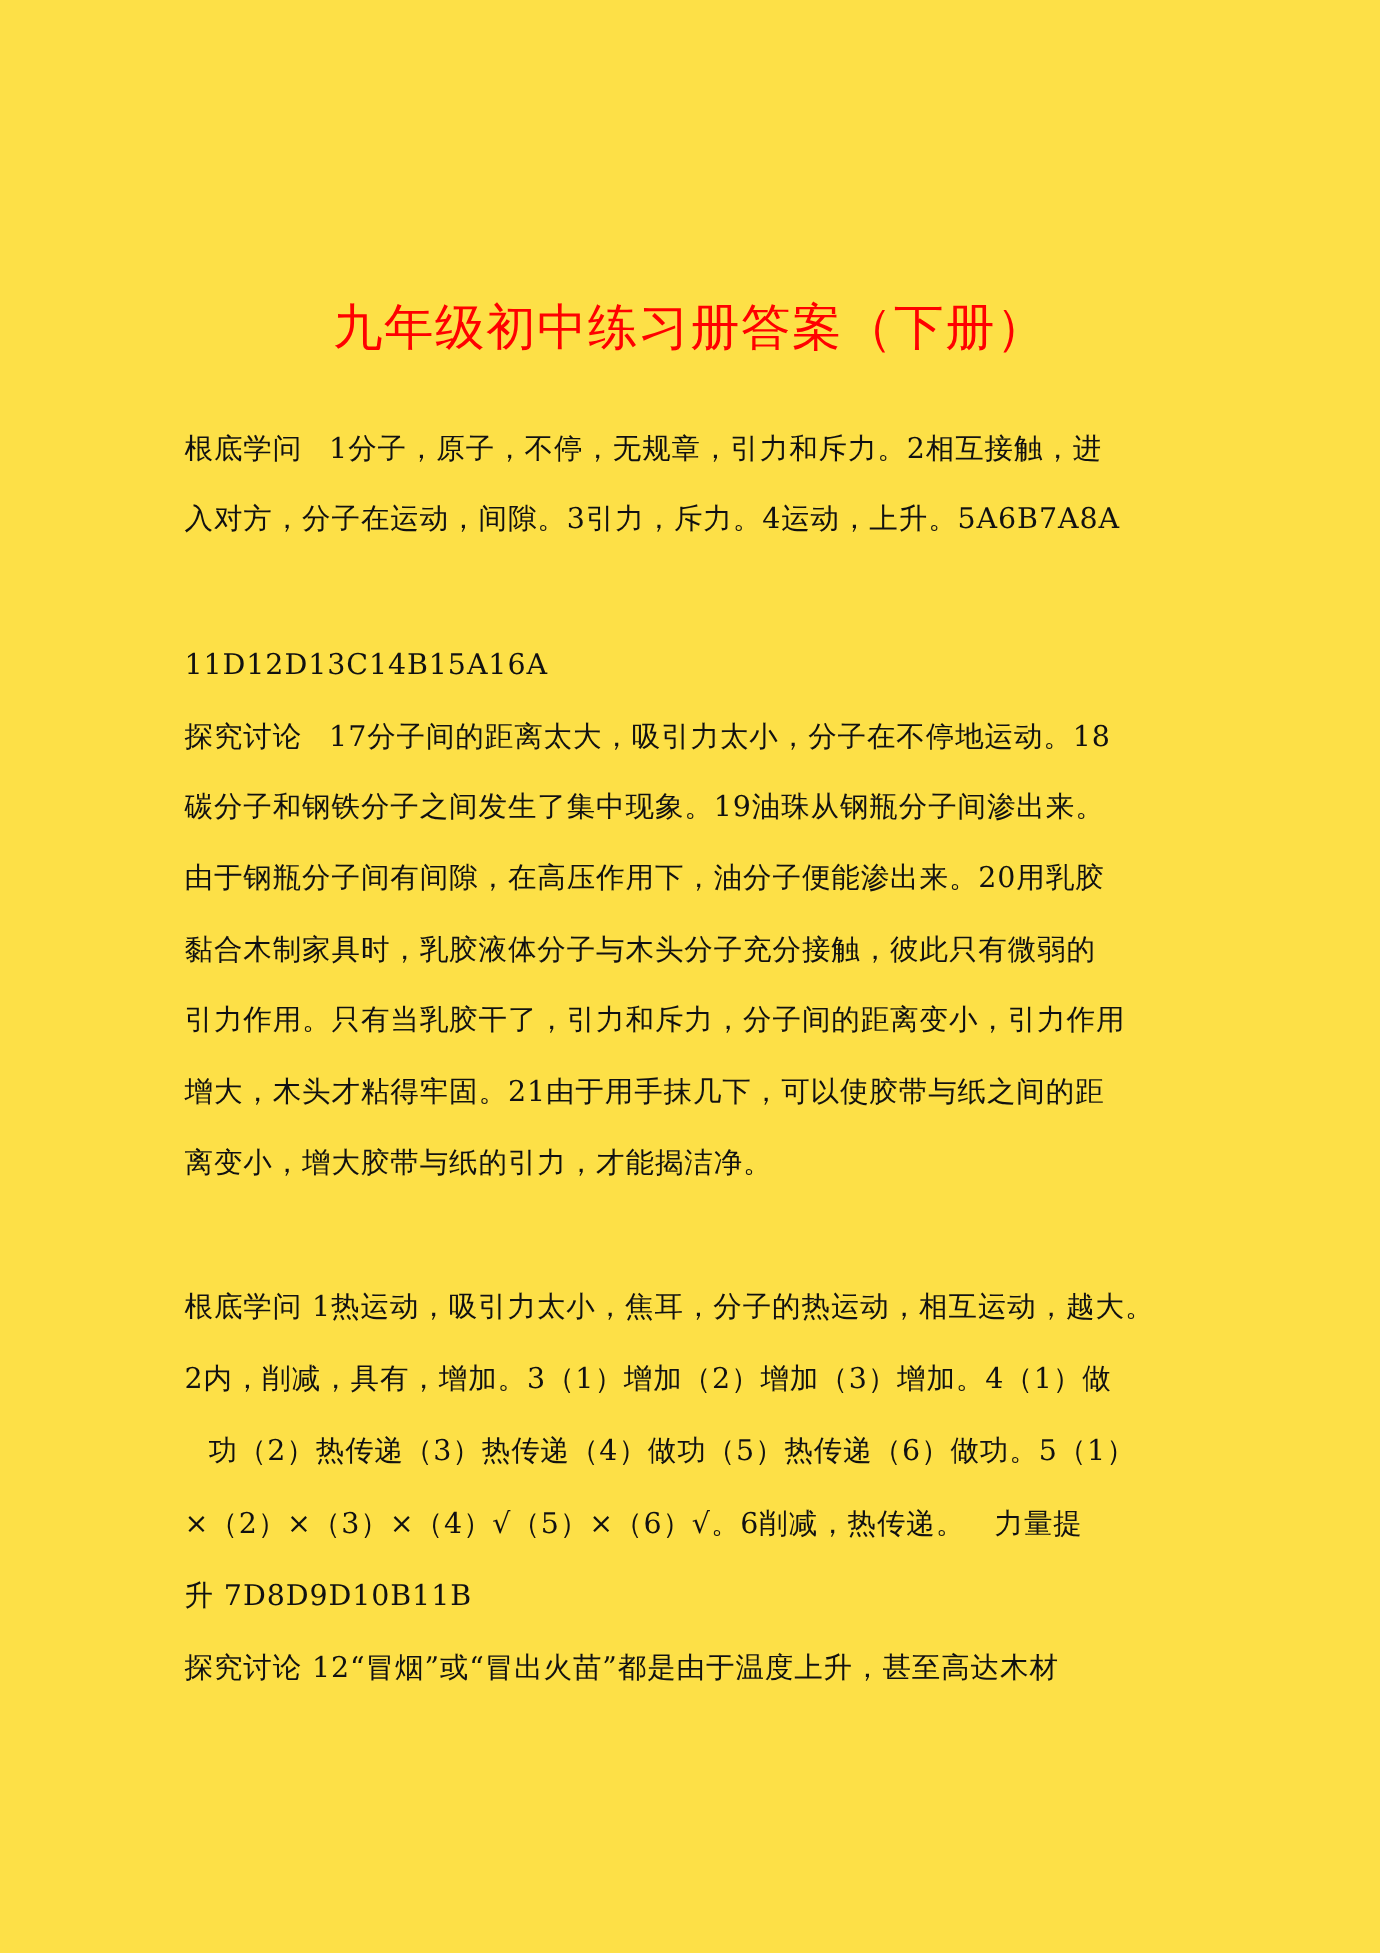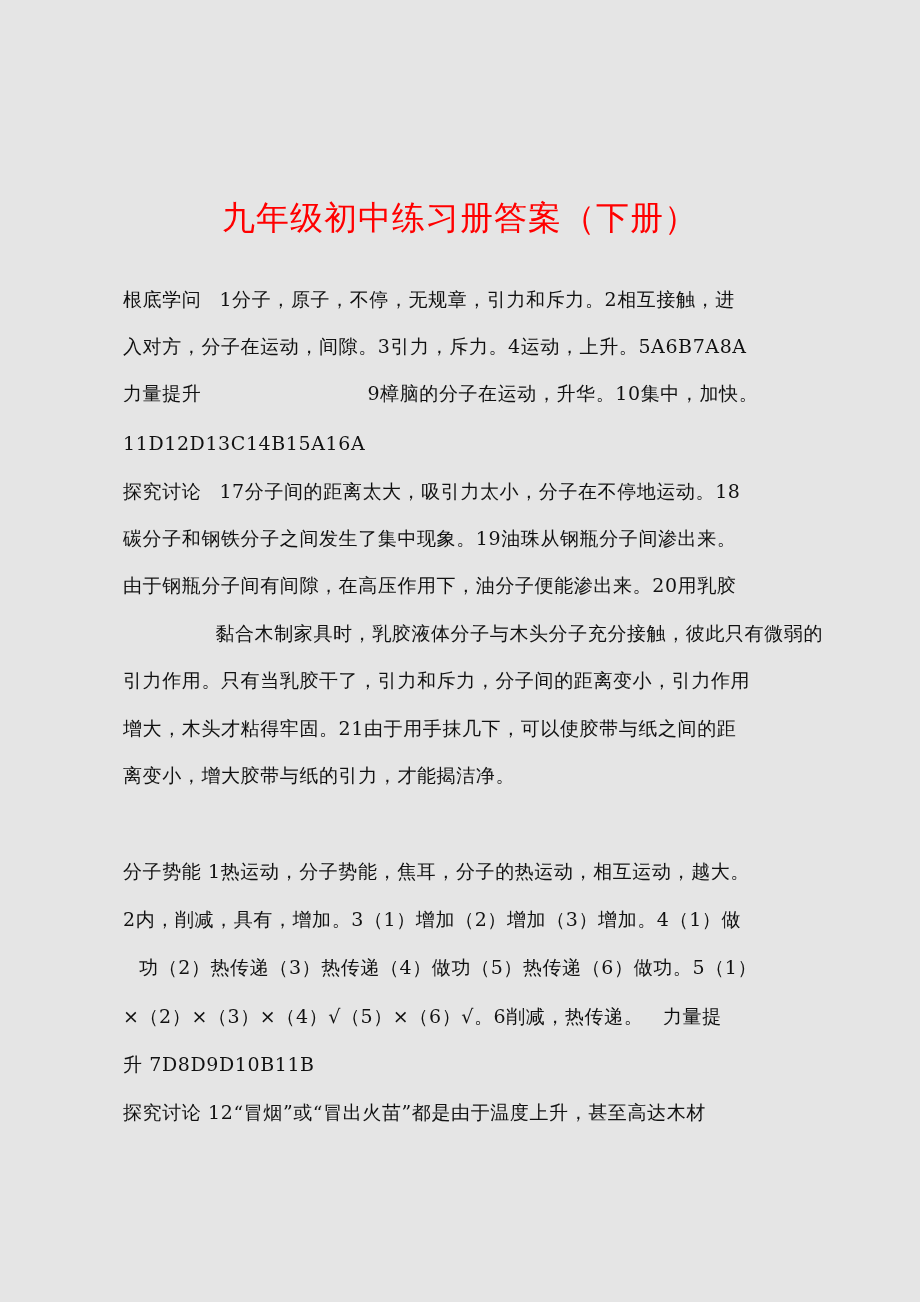--- a/index.html
+++ b/index.html
@@ -14,21 +14,21 @@
       overflow: hidden;
       font-family: "DejaVu Serif", "Liberation Serif", serif;
       color: #111111;
     }
     .page {
       position: absolute;
       left: 0;
       top: 0;
       width: 920px;
       height: 1302px;
-      background: #e5e5e5;
+      background: #fde047;
     }
     .title {
       position: absolute;
       top: 196px;
       left: 0;
       width: 920px;
       text-align: center;
       font-family: "DejaVu Sans", "Liberation Sans", sans-serif;
       font-size: 33px;
       line-height: 44px;
@@ -50,32 +50,29 @@
 </head>
 <body>
 
 <div class="page">
   <div class="title">九年级初中练习册答案（下册）</div>
 
   <div class="line" style="top:286px;">
     <span>根底学问</span><span class="gap-sm"></span><span>1分子，原子，不停，无规章，引力和斥力。2相互接触，进</span>
   </div>
   <div class="line" style="top:333px;">入对方，分子在运动，间隙。3引力，斥力。4运动，上升。5A6B7A8A</div>
-  <div class="line" style="top:380px;">
-    <span>力量提升</span><span class="gap-lg"></span><span>9樟脑的分子在运动，升华。10集中，加快。</span>
-  </div>
   <div class="line" style="top:430px;">11D12D13C14B15A16A</div>
   <div class="line" style="top:478px;">
     <span>探究讨论</span><span class="gap-sm"></span><span>17分子间的距离太大，吸引力太小，分子在不停地运动。18</span>
   </div>
   <div class="line" style="top:525px;">碳分子和钢铁分子之间发生了集中现象。19油珠从钢瓶分子间渗出来。</div>
   <div class="line" style="top:572px;">由于钢瓶分子间有间隙，在高压作用下，油分子便能渗出来。20用乳胶</div>
-  <div class="line" style="top:620px;text-align:right;">黏合木制家具时，乳胶液体分子与木头分子充分接触，彼此只有微弱的</div>
+  <div class="line" style="top:620px;">黏合木制家具时，乳胶液体分子与木头分子充分接触，彼此只有微弱的</div>
   <div class="line" style="top:667px;">引力作用。只有当乳胶干了，引力和斥力，分子间的距离变小，引力作用</div>
   <div class="line" style="top:715px;">增大，木头才粘得牢固。21由于用手抹几下，可以使胶带与纸之间的距</div>
   <div class="line" style="top:762px;">离变小，增大胶带与纸的引力，才能揭洁净。</div>
-  <div class="line" style="top:858px;">分子势能 1热运动，分子势能，焦耳，分子的热运动，相互运动，越大。</div>
+  <div class="line" style="top:858px;">根底学问 1热运动，吸引力太小，焦耳，分子的热运动，相互运动，越大。</div>
   <div class="line" style="top:906px;">2内，削减，具有，增加。3（1）增加（2）增加（3）增加。4（1）做</div>
   <div class="line" style="top:954px;margin-left:16px;">功（2）热传递（3）热传递（4）做功（5）热传递（6）做功。5（1）</div>
   <div class="line" style="top:1003px;">×（2）×（3）×（4）√（5）×（6）√。6削减，热传递。　力量提</div>
   <div class="line" style="top:1051px;">升 7D8D9D10B11B</div>
   <div class="line" style="top:1099px;">探究讨论 12“冒烟”或“冒出火苗”都是由于温度上升，甚至高达木材</div>
 </div>
 
 </body></html>

